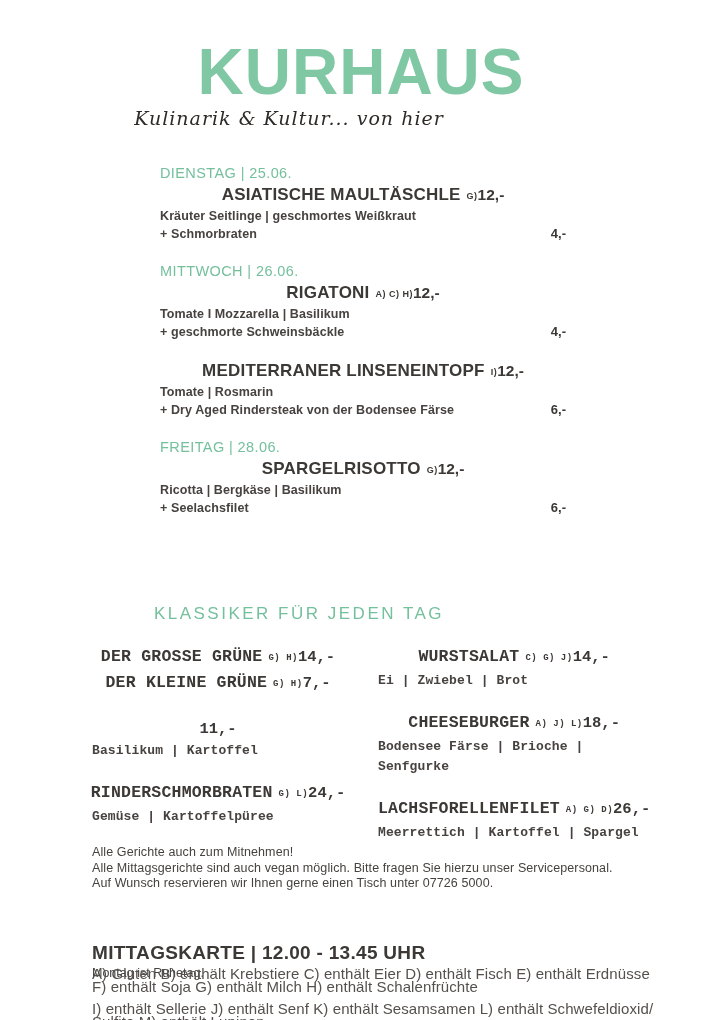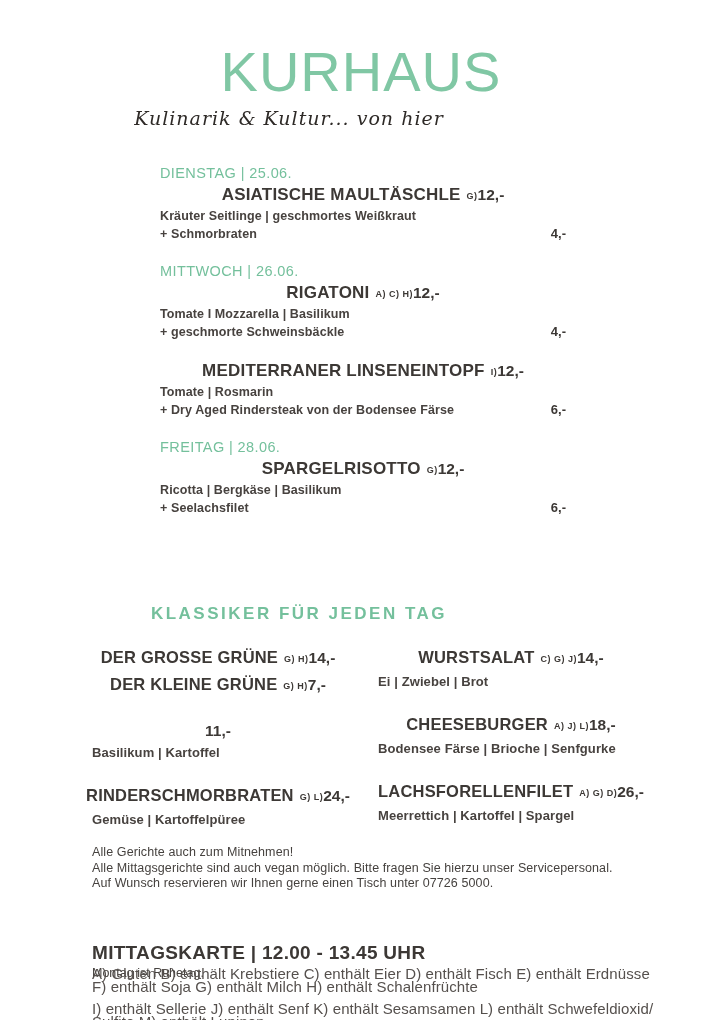--- a/index.html
+++ b/index.html
@@ -6,21 +6,21 @@
   .page {
     position:relative; width:722px; height:1020px; margin:0 auto;
     background:#ffffff; overflow:hidden;
     font-family:"Liberation Sans", sans-serif; color:#3c3835;
   }
 
   
   .logo-block { position:absolute; top:42px; left:0; width:722px; text-align:center; }
   .logo {
     font-family:"Liberation Sans", sans-serif;
-    font-size:56px; font-weight:400; letter-spacing:1px;
+    font-size:64px; font-weight:700; letter-spacing:1px;
     color:#80c7a4; line-height:60px;
   }
   .tagline {
     position:absolute; top:107px; left:0; width:578px; text-align:center;
     font-family:"DejaVu Serif", serif; font-style:italic;
     font-size:19px; letter-spacing:1px; color:#2e2a27;
   }
 
   
   .daily { position:absolute; left:160px; top:164px; width:406px; }
@@ -35,23 +35,23 @@
   .alg { font-size:9px; font-weight:700; letter-spacing:0.5px; margin-left:6px; position:relative; top:-1px; white-space:nowrap; }
   .price { font-size:15.5px; font-weight:700; white-space:nowrap; }
   .desc { font-size:12.5px; font-weight:700; color:#47423f; line-height:17px; letter-spacing:0.1px; }
   .addon-row { display:flex; justify-content:space-between; align-items:baseline; line-height:17px; }
   .addon-name { font-size:12.5px; font-weight:700; color:#47423f; letter-spacing:0.1px; }
   .addon-price { font-size:13px; font-weight:700; }
 
   
   .classics-heading {
     position:absolute; top:604px; left:0; width:598px; text-align:center;
-    font-size:17px; font-weight:700; letter-spacing:2.5px; color:#74c09c;
-  }
-  .classics { position:absolute; left:92px; top:645px; width:538px; display:flex; align-items:stretch; }
+    font-size:17px; font-weight:400; letter-spacing:2.5px; color:#74c09c;
+  }
+  .classics { position:absolute; left:92px; top:645px; width:538px; display:flex; align-items:stretch;font-family:Liberation Mono, monospace; }
   .col { display:flex; flex-direction:column; }
   .col-left { width:252px; }
   .col-right { flex:1; }
   .divider { width:2px; background:#3c3835; margin-left:16px; margin-right:18px; }
   .cgroup { margin-bottom:20px; }
   .cgroup .dish-row { line-height:24px; }
   .cgroup .dish-name { font-size:16.5px; }
   .cgroup .desc { font-size:13px; line-height:20px; }
 
   

